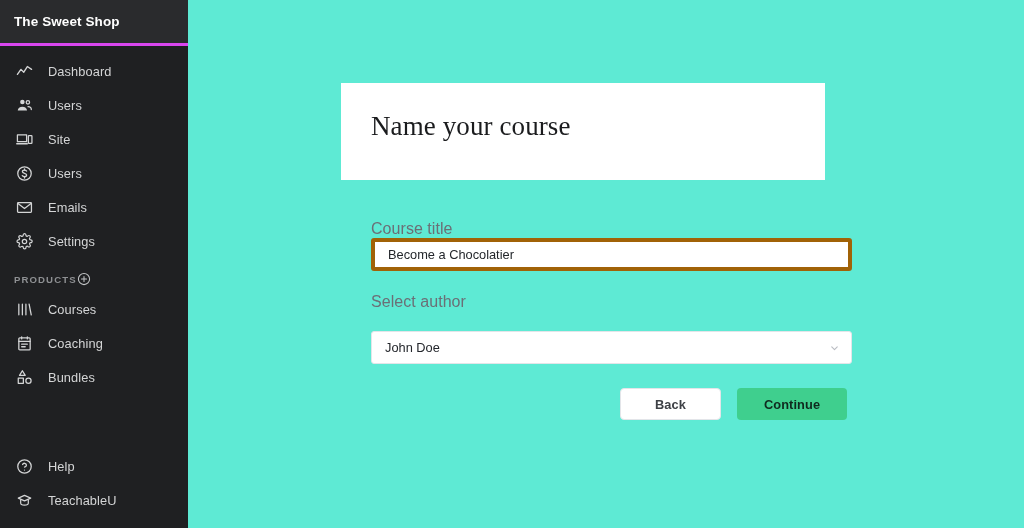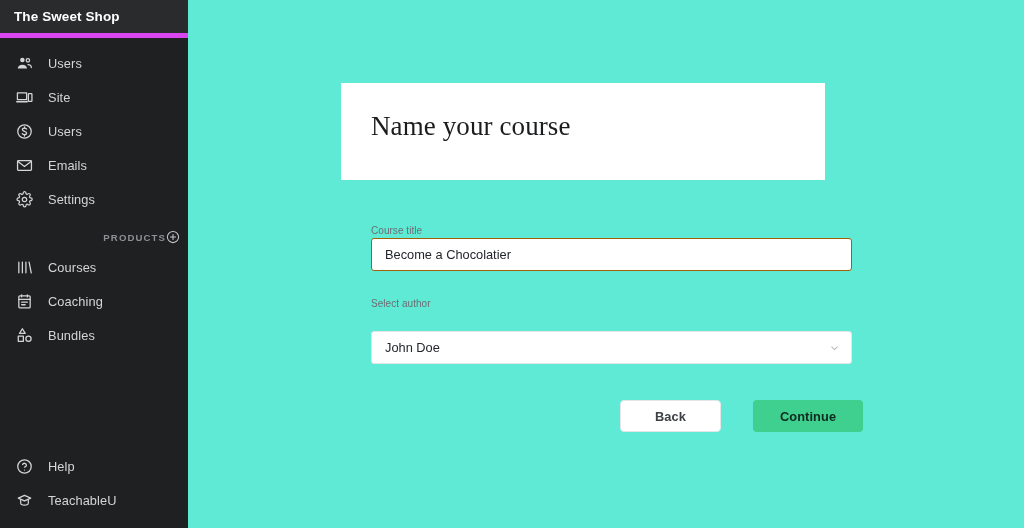--- a/index.html
+++ b/index.html
@@ -27,26 +27,26 @@
     width: 188px;
     min-width: 188px;
     height: 528px;
     background: #1f2022;
     display: flex;
     flex-direction: column;
     position: relative;
   }
 
   .sidebar-header {
-    height: 38px;
+    height: 46px;
     background: #2a2b2d;
     display: flex;
     align-items: center;
     padding-left: 14px;
-    border-bottom: 5px solid #d946ef;
+    border-bottom: 3px solid #d946ef;
   }
   .sidebar-header .brand {
     color: #ffffff;
     font-size: 13.5px;
     font-weight: bold;
     letter-spacing: 0.1px;
   }
 
   .nav-group {
     padding-top: 8px;
@@ -72,22 +72,22 @@
   .nav-item .lbl {
     margin-left: 14px;
     color: #d4d5d6;
     font-size: 12.8px;
     letter-spacing: 0.1px;
   }
 
   .section-head {
     display: flex;
     align-items: center;
-    justify-content: flex-end;
-    padding: 14px 8px 6px 14px;
+    justify-content: flex-start;
+    padding: 14px 26px 6px 14px;
   }
   .section-head .title {
     color: #8e9093;
     font-size: 9.6px;
     font-weight: bold;
     letter-spacing: 1.1px;
   }
   .section-head .plus {
     width: 14px;
     height: 14px;
@@ -136,31 +136,31 @@
   }
 
   .form {
     position: absolute;
     left: 183px;   
     top: 220px;
     width: 481px;  
   }
 
   .field-label {
-    font-size: 10px;
+    font-size: 16px;
     color: #6b6f76;
     margin-bottom: 8px;
     letter-spacing: 0.05px;
   }
 
   .text-input {
     width: 481px;
     height: 33px;
     background: #ffffff;
-    border: 1px solid #a16207;
+    border: 4px solid #a16207;
     border-radius: 3px;
     padding: 0 13px;
     font-family: "Liberation Sans", sans-serif;
     font-size: 12.8px;
     color: #23262b;
     outline: none;
     display: flex;
     align-items: center;
   }
 
@@ -190,23 +190,23 @@
     right: 12px;
     top: 50%;
     transform: translateY(-50%);
     pointer-events: none;
     display: flex;
   }
 
   .actions {
     position: absolute;
     left: 432px;  
-    top: 400px;
-    display: flex;
-    gap: 32px;
+    top: 388px;
+    display: flex;
+    gap: 16px;
   }
   .btn {
     height: 32px;
     border-radius: 4px;
     font-family: "Liberation Sans", sans-serif;
     font-size: 12.8px;
     font-weight: bold;
     cursor: pointer;
     display: flex;
     align-items: center;
@@ -232,20 +232,28 @@
 <div class="app">
 
   <nav class="sidebar">
 
     <div class="sidebar-header">
       <span class="brand">The Sweet Shop</span>
     </div>
 
     <div class="nav-group">
 
+      <div class="nav-item">
+        <span class="ico">
+          <svg width="17" height="17" viewBox="0 0 24 24" fill="none" stroke="#d4d5d6" stroke-width="1.9" stroke-linecap="round" stroke-linejoin="round">
+            <polyline points="2,16 7,9 11,13 16,5 22,9"></polyline>
+          </svg>
+        </span>
+        <span class="lbl">Dashboard</span>
+      </div>
 
       <div class="nav-item">
         <span class="ico">
           <svg width="17" height="17" viewBox="0 0 24 24" fill="none" stroke="#d4d5d6" stroke-width="1.8" stroke-linecap="round" stroke-linejoin="round">
             <circle cx="9" cy="7" r="3.2" fill="#d4d5d6" stroke="none"></circle>
             <path d="M2.5 19c0-3.2 2.9-5.2 6.5-5.2s6.5 2 6.5 5.2" fill="#d4d5d6" stroke="none"></path>
             <circle cx="16.8" cy="7.5" r="2.4"></circle>
             <path d="M17 13.6c2.6 0 4.6 1.8 4.6 4.2"></path>
           </svg>
         </span>

